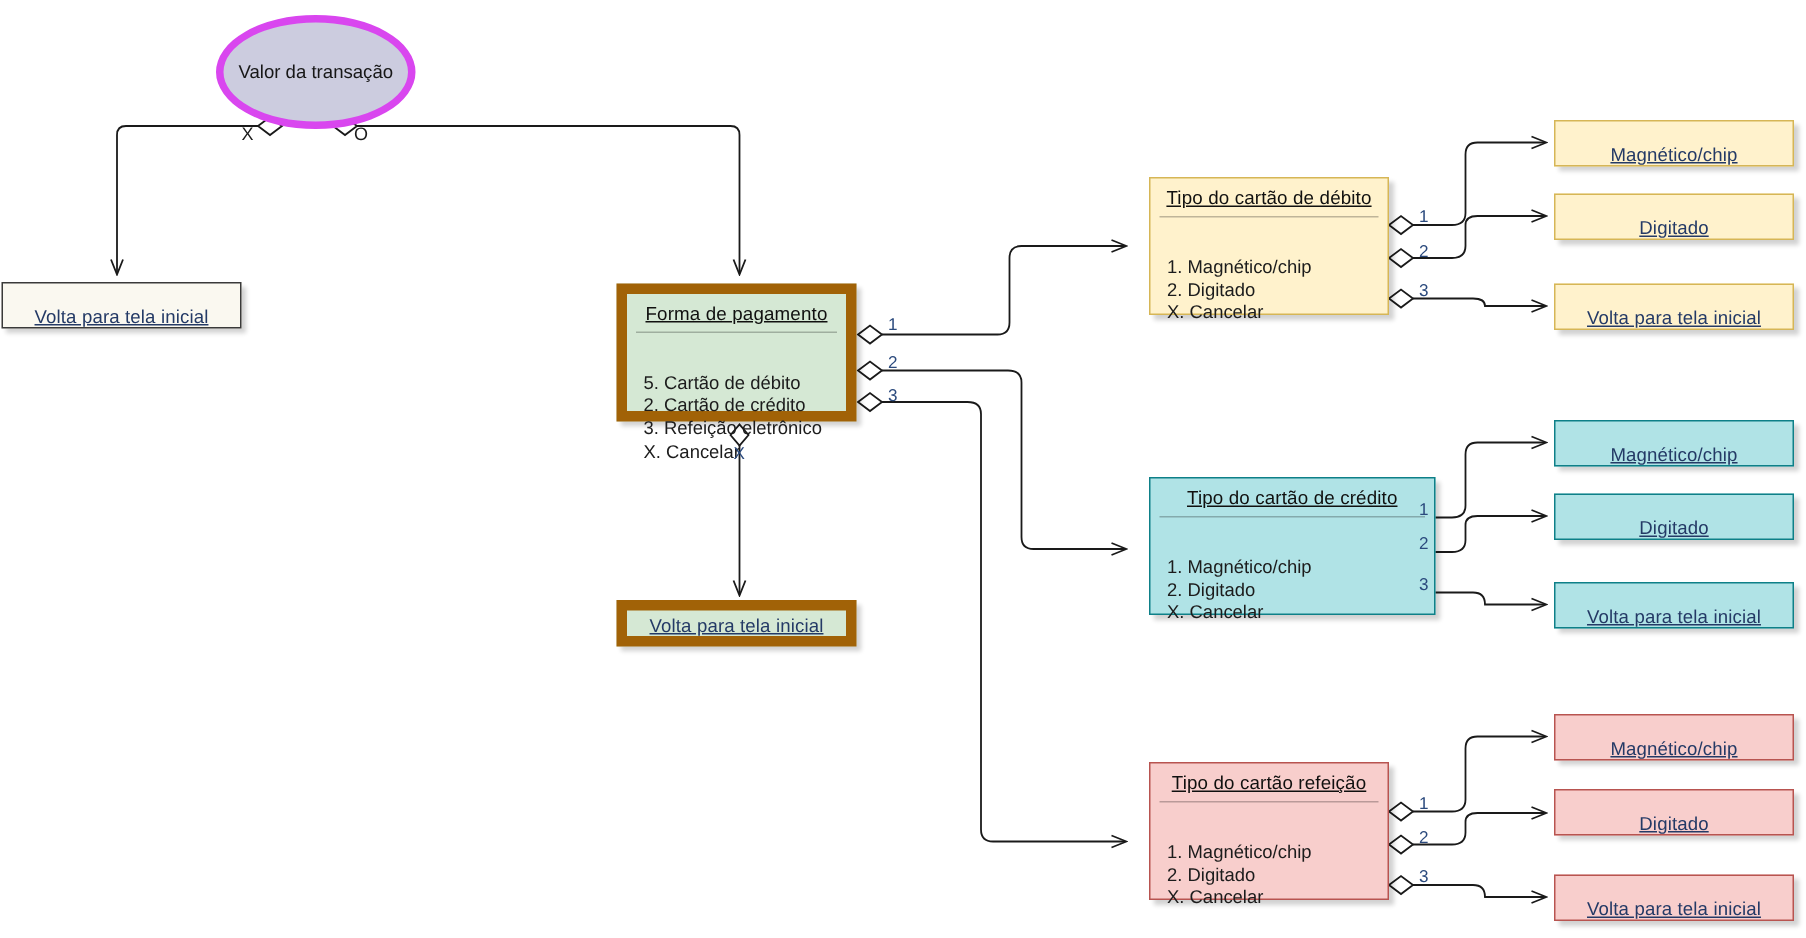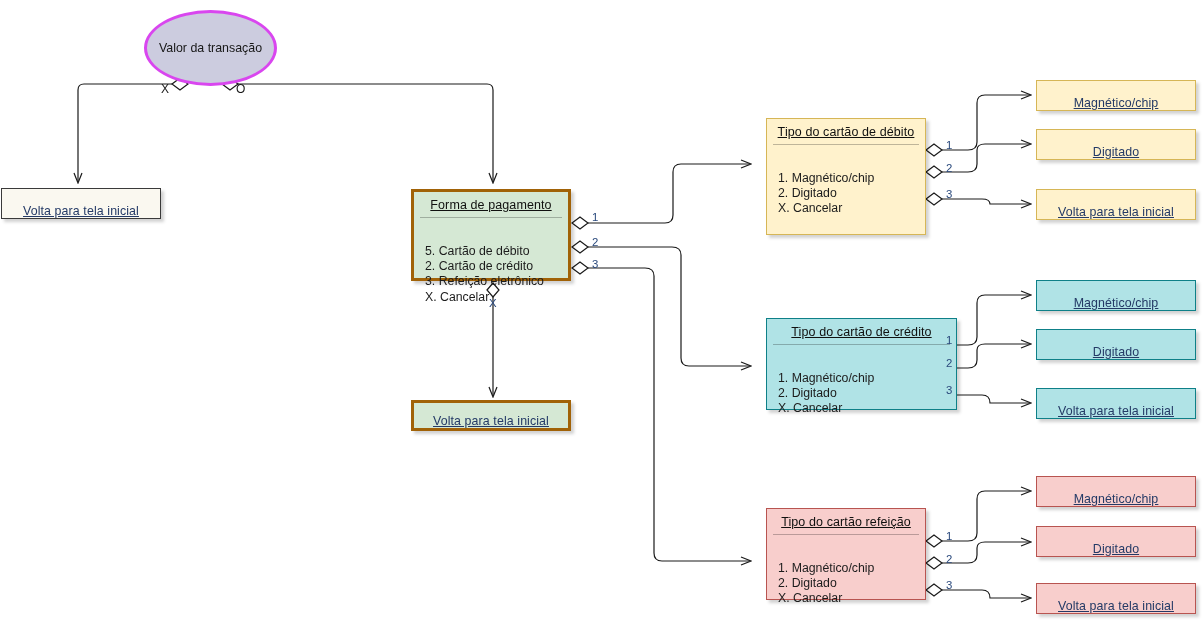--- a/index.html
+++ b/index.html
@@ -51,32 +51,32 @@
     box-shadow:3px 3px 3px rgba(0,0,0,.18);
   }
   .linkbox span{
     font-size:12.4px;
     color:#243a66;
     text-decoration:underline;
     letter-spacing:.1px;
   }
 
   
-  .p-green{background:#d5e8d4;border:3px solid #a16207;}
+  .p-green{background:#d5e8d4;border:7px solid #a16207;}
   .p-yellow{background:#fff2cc;border:1px solid #d6b656;}
   .p-teal{background:#b0e3e6;border:1px solid #0e8088;}
   .p-pink{background:#f8cecc;border:1px solid #b85450;}
   .p-cream{background:#faf8f0;border:1px solid #3a3a3a;}
 
   
   .ellipse{
     position:absolute;
     box-sizing:border-box;
     background:#ccccdf;
-    border:3px solid #d946ef;
+    border:5px solid #d946ef;
     border-radius:50%;
     display:flex;
     align-items:center;
     justify-content:center;
   }
   .ellipse span{font-size:12.4px;color:#171717;}
 
   
   .elabel{
     position:absolute;
@@ -172,21 +172,21 @@
 
   <div class="elabel" style="left:592px;top:211px;">1</div>
   <div class="elabel" style="left:592px;top:236px;">2</div>
   <div class="elabel" style="left:592px;top:258px;">3</div>
   <div class="elabel" style="left:489px;top:297px;">X</div>
 
   <div class="linkbox p-green" style="left:411px;top:400px;width:160px;height:31px;">
     <span>Volta para tela inicial</span>
   </div>
 
-  <div class="node p-yellow" style="left:766px;top:118px;width:160px;height:117px;">
+  <div class="node p-yellow" style="left:766px;top:118px;width:160px;height:92px;">
     <span class="ttl">Tipo do cartão de débito</span>
     <div class="sep"></div>
     <div class="opts">
       <div>1. Magnético/chip</div>
       <div>2. Digitado</div>
       <div>X. Cancelar</div>
     </div>
   </div>
   <div class="elabel" style="left:946px;top:139px;">1</div>
   <div class="elabel" style="left:946px;top:162px;">2</div>

